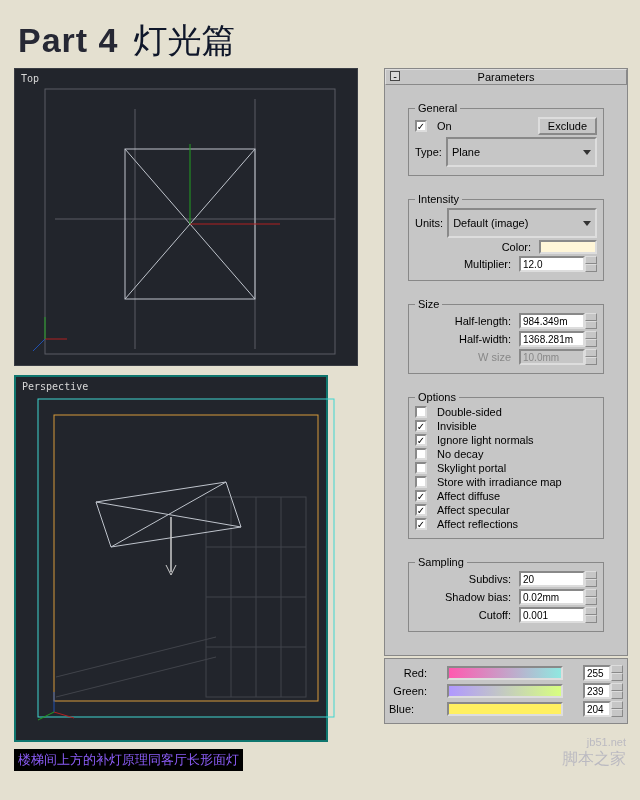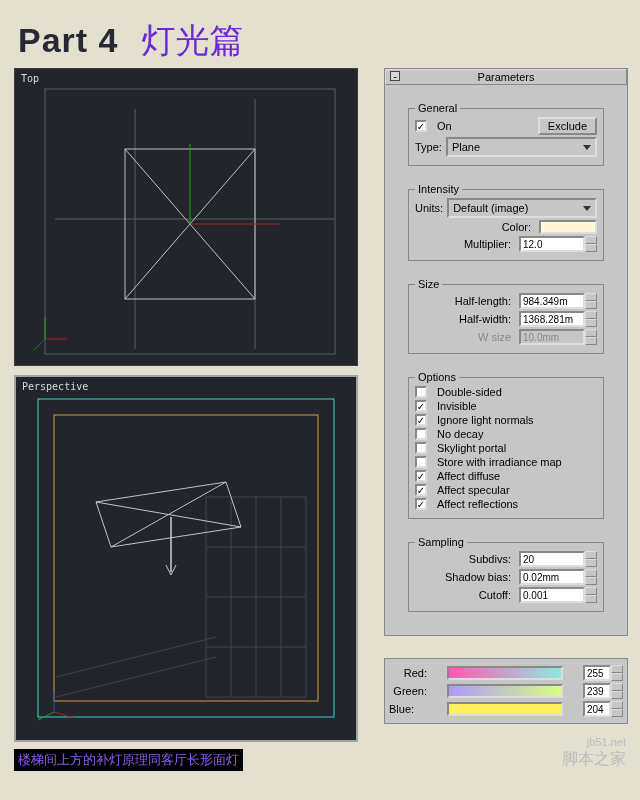--- a/index.html
+++ b/index.html
@@ -1,36 +1,36 @@
 <!DOCTYPE html>
 <html><head>
 <meta charset="utf-8">
 <style>
 *{box-sizing:border-box;margin:0;padding:0;font-family:Tahoma,Arial,sans-serif;font-size:11px}
 body{background:#e4e0d0;width:640px;height:800px;position:relative;overflow:hidden}
 .title{position:absolute;top:18px;left:18px}
 .t1{font:bold 34px Arial;color:#262834;letter-spacing:1px}
-.t2{font:34px "SimHei",sans-serif;color:#6d28d9;margin-left:20px}
+.t2{font:34px "SimHei",sans-serif;color:#0f172a;margin-left:12px}
 .viewport{position:absolute;background:#22252c;border:1px solid #3a3d44}
 .vp-top{left:14px;top:68px;width:344px;height:298px}
-.vp-persp{left:14px;top:375px;width:344px;height:367px;border:2px solid #a3a3a3}
+.vp-persp{left:14px;top:375px;width:314px;height:367px;border:2px solid #0f766e}
 .vp-label{color:#d8d8d8;font:10px monospace;position:absolute;top:4px;left:6px}
 .wire{stroke:#5a5d64;fill:none;stroke-width:1}
 .box{stroke:#bfc4cc;fill:none}
 .axis-x{stroke:#b02020}.axis-y{stroke:#20a020}.axis-z{stroke:#2050b0}
 .caption{position:absolute;left:14px;top:749px;color:#8b5cf6;font:13px "SimSun",sans-serif;background:#000;padding:2px 4px}
 .panel{position:absolute;right:12px;top:68px;width:244px;background:#c6c6c6;border:1px solid #888}
 .rollhdr{background:#c6c6c6;border:1px outset #ddd;text-align:center;font-size:11px;padding:1px;position:relative}
 .rollhdr .minus{position:absolute;left:4px;top:1px;width:10px;height:10px;border:1px solid #444;line-height:8px;text-align:center;background:#d8d8d8}
 .group{border:1px solid #888;margin:23px;padding:6px 6px 6px 6px;position:relative;background:#c6c6c6}
 .group>.gt{position:absolute;top:-7px;left:6px;background:#c6c6c6;padding:0 3px;font-size:11px}
 .row{display:flex;align-items:center;margin:2px 0;gap:4px}
 .row label{flex:0 0 auto}
 .btn{background:#c6c6c6;border:2px outset #ddd;padding:1px 8px;font-size:11px}
-.sel{flex:1;height:20px;border:2px inset #ddd;background:#c6c6c6;padding:0 4px;display:flex;align-items:center;justify-content:space-between}
+.sel{flex:1;height:30px;border:2px inset #ddd;background:#c6c6c6;padding:0 4px;display:flex;align-items:center;justify-content:space-between}
 .sel .arr{width:0;height:0;border-left:4px solid transparent;border-right:4px solid transparent;border-top:5px solid #333}
 .num{display:flex;align-items:center}
 .num input{width:66px;height:16px;border:2px inset #ddd;background:#fff;padding:0 2px;font-size:10px}
 .num input.dis{background:#c6c6c6;color:#888}
 .spin{width:12px;display:flex;flex-direction:column}
 .spin div{height:8px;border:1px outset #ddd;background:#c6c6c6}
 .swatch{width:58px;height:14px;border:2px inset #ddd}
 .cb{width:12px;height:12px;border:2px inset #ddd;background:#fff;display:inline-flex;align-items:center;justify-content:center;margin-right:6px}
 .cb.on::after{content:"✓";font-size:10px;color:#000}
 .rjust{justify-content:flex-end}

